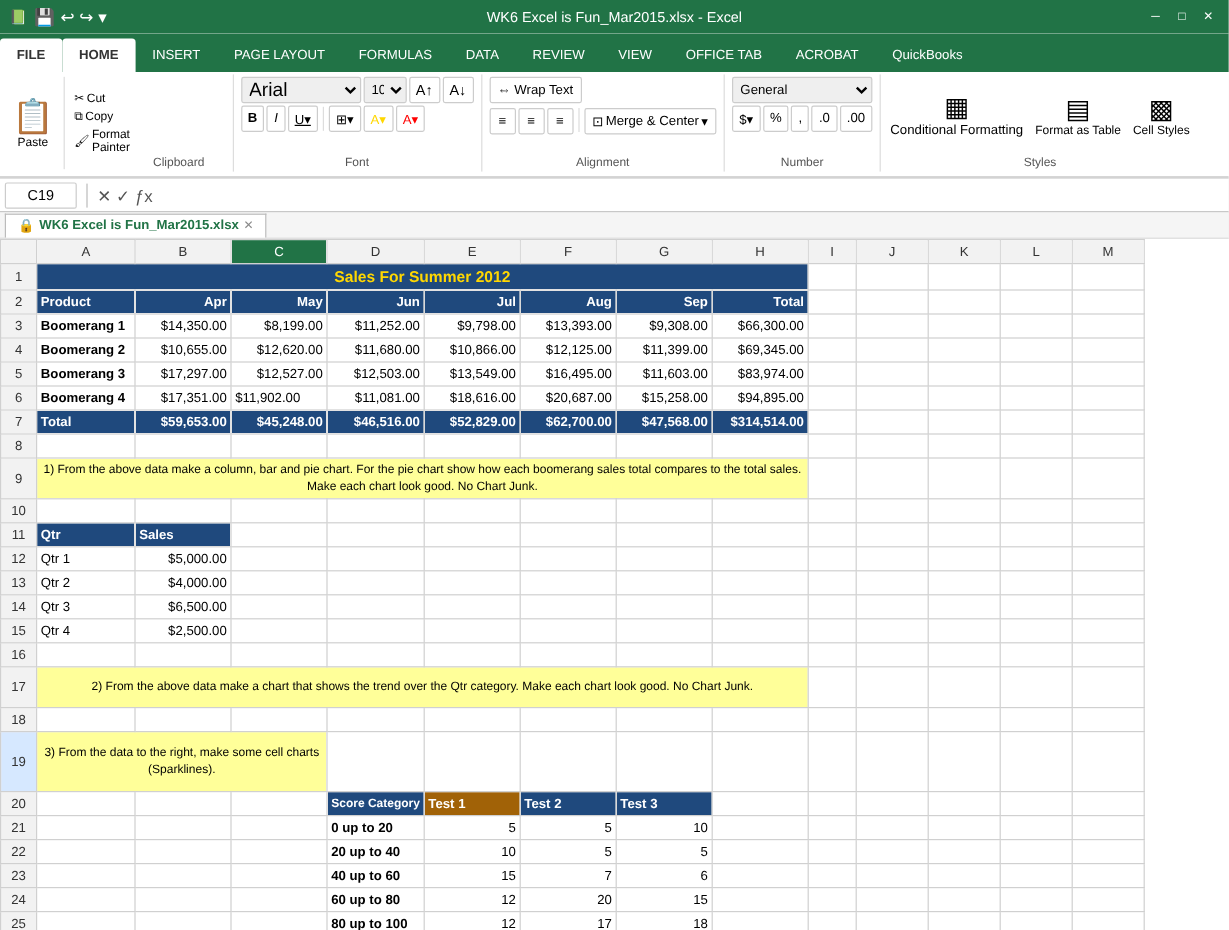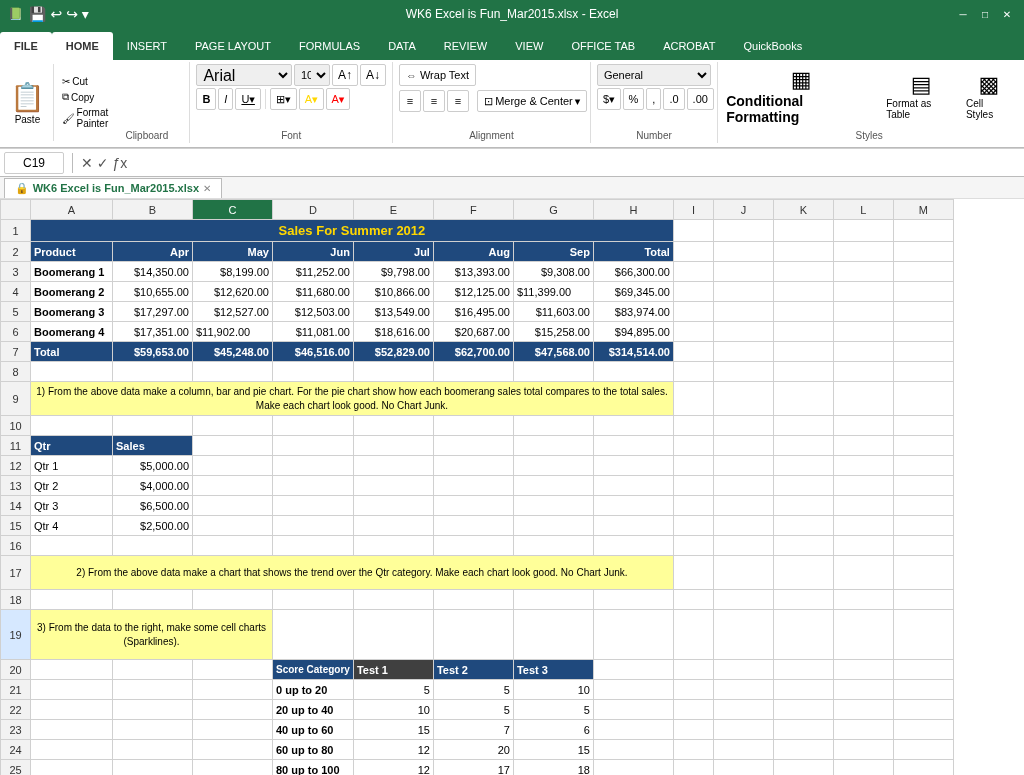--- a/index.html
+++ b/index.html
@@ -391,21 +391,21 @@
         <button class="format-btn">.0</button>
         <button class="format-btn">.00</button>
       </div>
       <div class="ribbon-group-label">Number</div>
     </div>
 
     <div class="ribbon-group styles-group">
       <div style="display:flex; gap:6px; align-items:center; flex:1;">
         <div class="cond-format-btn">
           <span class="style-icon">▦</span>
-          <span style="font-size:14px;font-weight:bold;">Conditional Formatting</span>
+          <span style="font-size:11px;">Conditional Formatting</span>
         </div>
         <div class="cond-format-btn">
           <span class="style-icon">▤</span>
           <span style="font-size:10px;">Format as Table</span>
         </div>
         <div class="cond-format-btn">
           <span class="style-icon">▩</span>
           <span style="font-size:10px;">Cell Styles</span>
         </div>
       </div>
@@ -515,21 +515,21 @@
       </tr>
 
       <tr>
         <td class="row-header">4</td>
         <td style="font-weight:bold;">Boomerang 2</td>
         <td style="text-align:right;">$10,655.00</td>
         <td style="text-align:right;">$12,620.00</td>
         <td style="text-align:right;">$11,680.00</td>
         <td style="text-align:right;">$10,866.00</td>
         <td style="text-align:right;">$12,125.00</td>
-        <td style="text-align:left;">$11,399.00</td>
+        <td style="text-align:right;">$11,399.00</td>
         <td style="text-align:right;">$69,345.00</td>
         <td></td>
         <td></td>
         <td></td>
         <td></td>
         <td></td>
       </tr>
 
       <tr>
         <td class="row-header">5</td>
@@ -769,21 +769,21 @@
         <td></td>
         <td></td>
       </tr>
 
       <tr>
         <td class="row-header">20</td>
         <td></td>
         <td></td>
         <td></td>
         <td style="background:#1F497D;color:white;font-weight:bold;font-size:10px;">Score Category</td>
-        <td style="background:#404040;color:white;font-weight:bold;">Test 1</td>
+        <td style="background:#a16207;color:white;font-weight:bold;">Test 1</td>
         <td style="background:#1F497D;color:white;font-weight:bold;">Test 2</td>
         <td style="background:#1F497D;color:white;font-weight:bold;">Test 3</td>
         <td></td>
         <td></td>
         <td></td>
         <td></td>
         <td></td>
         <td></td>
       </tr>
 

